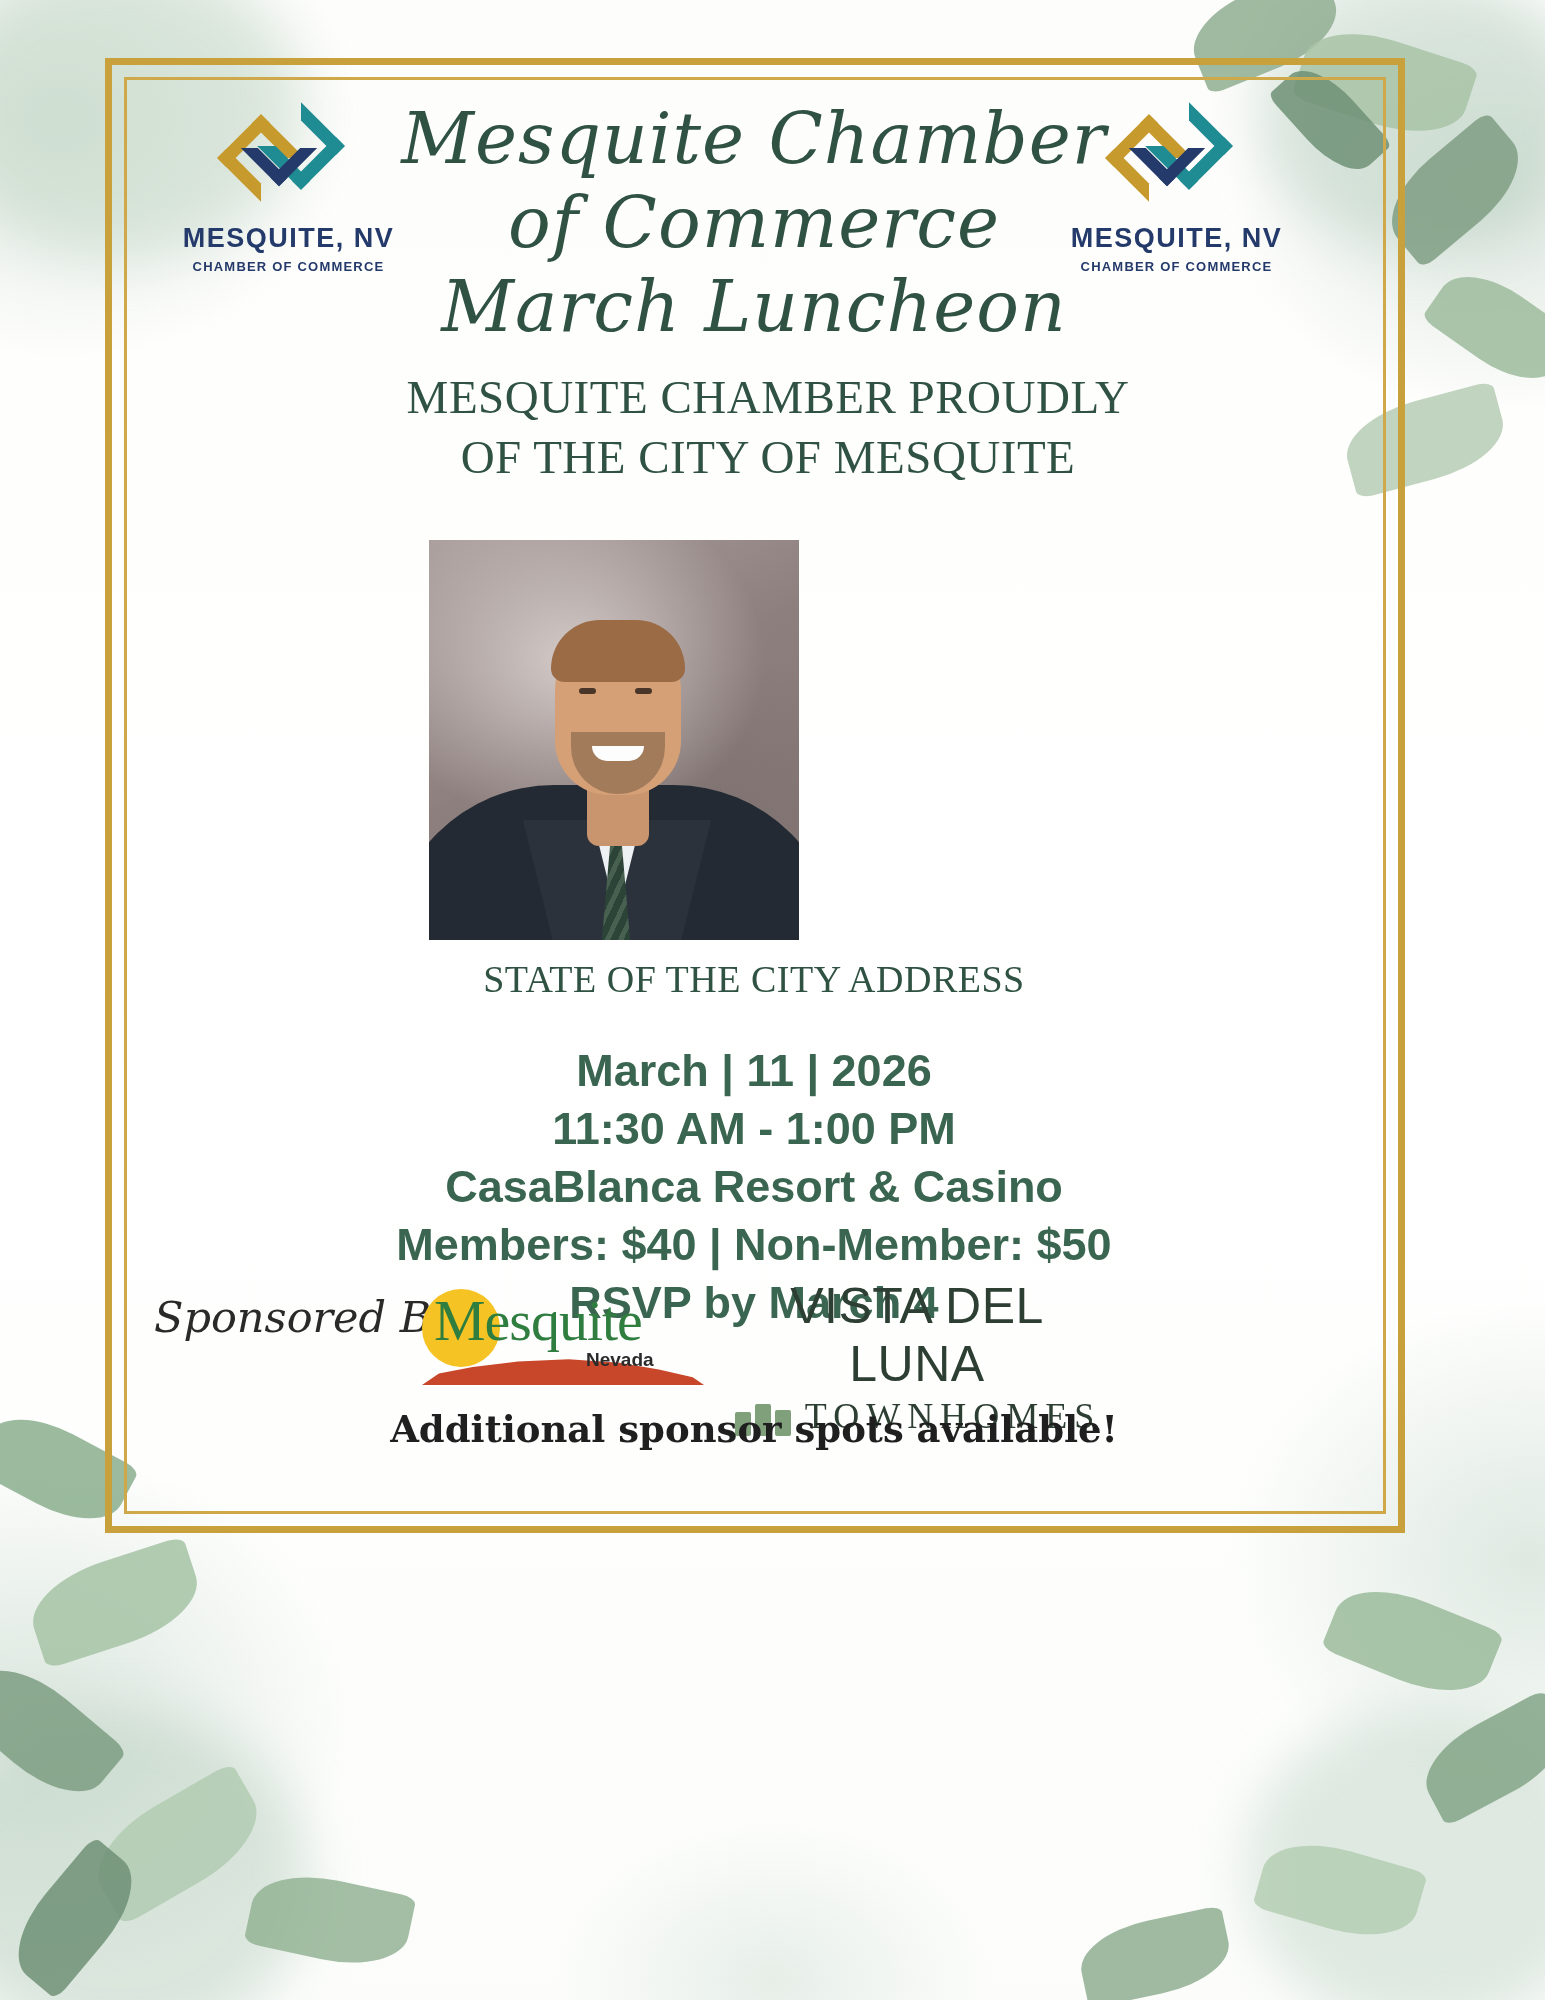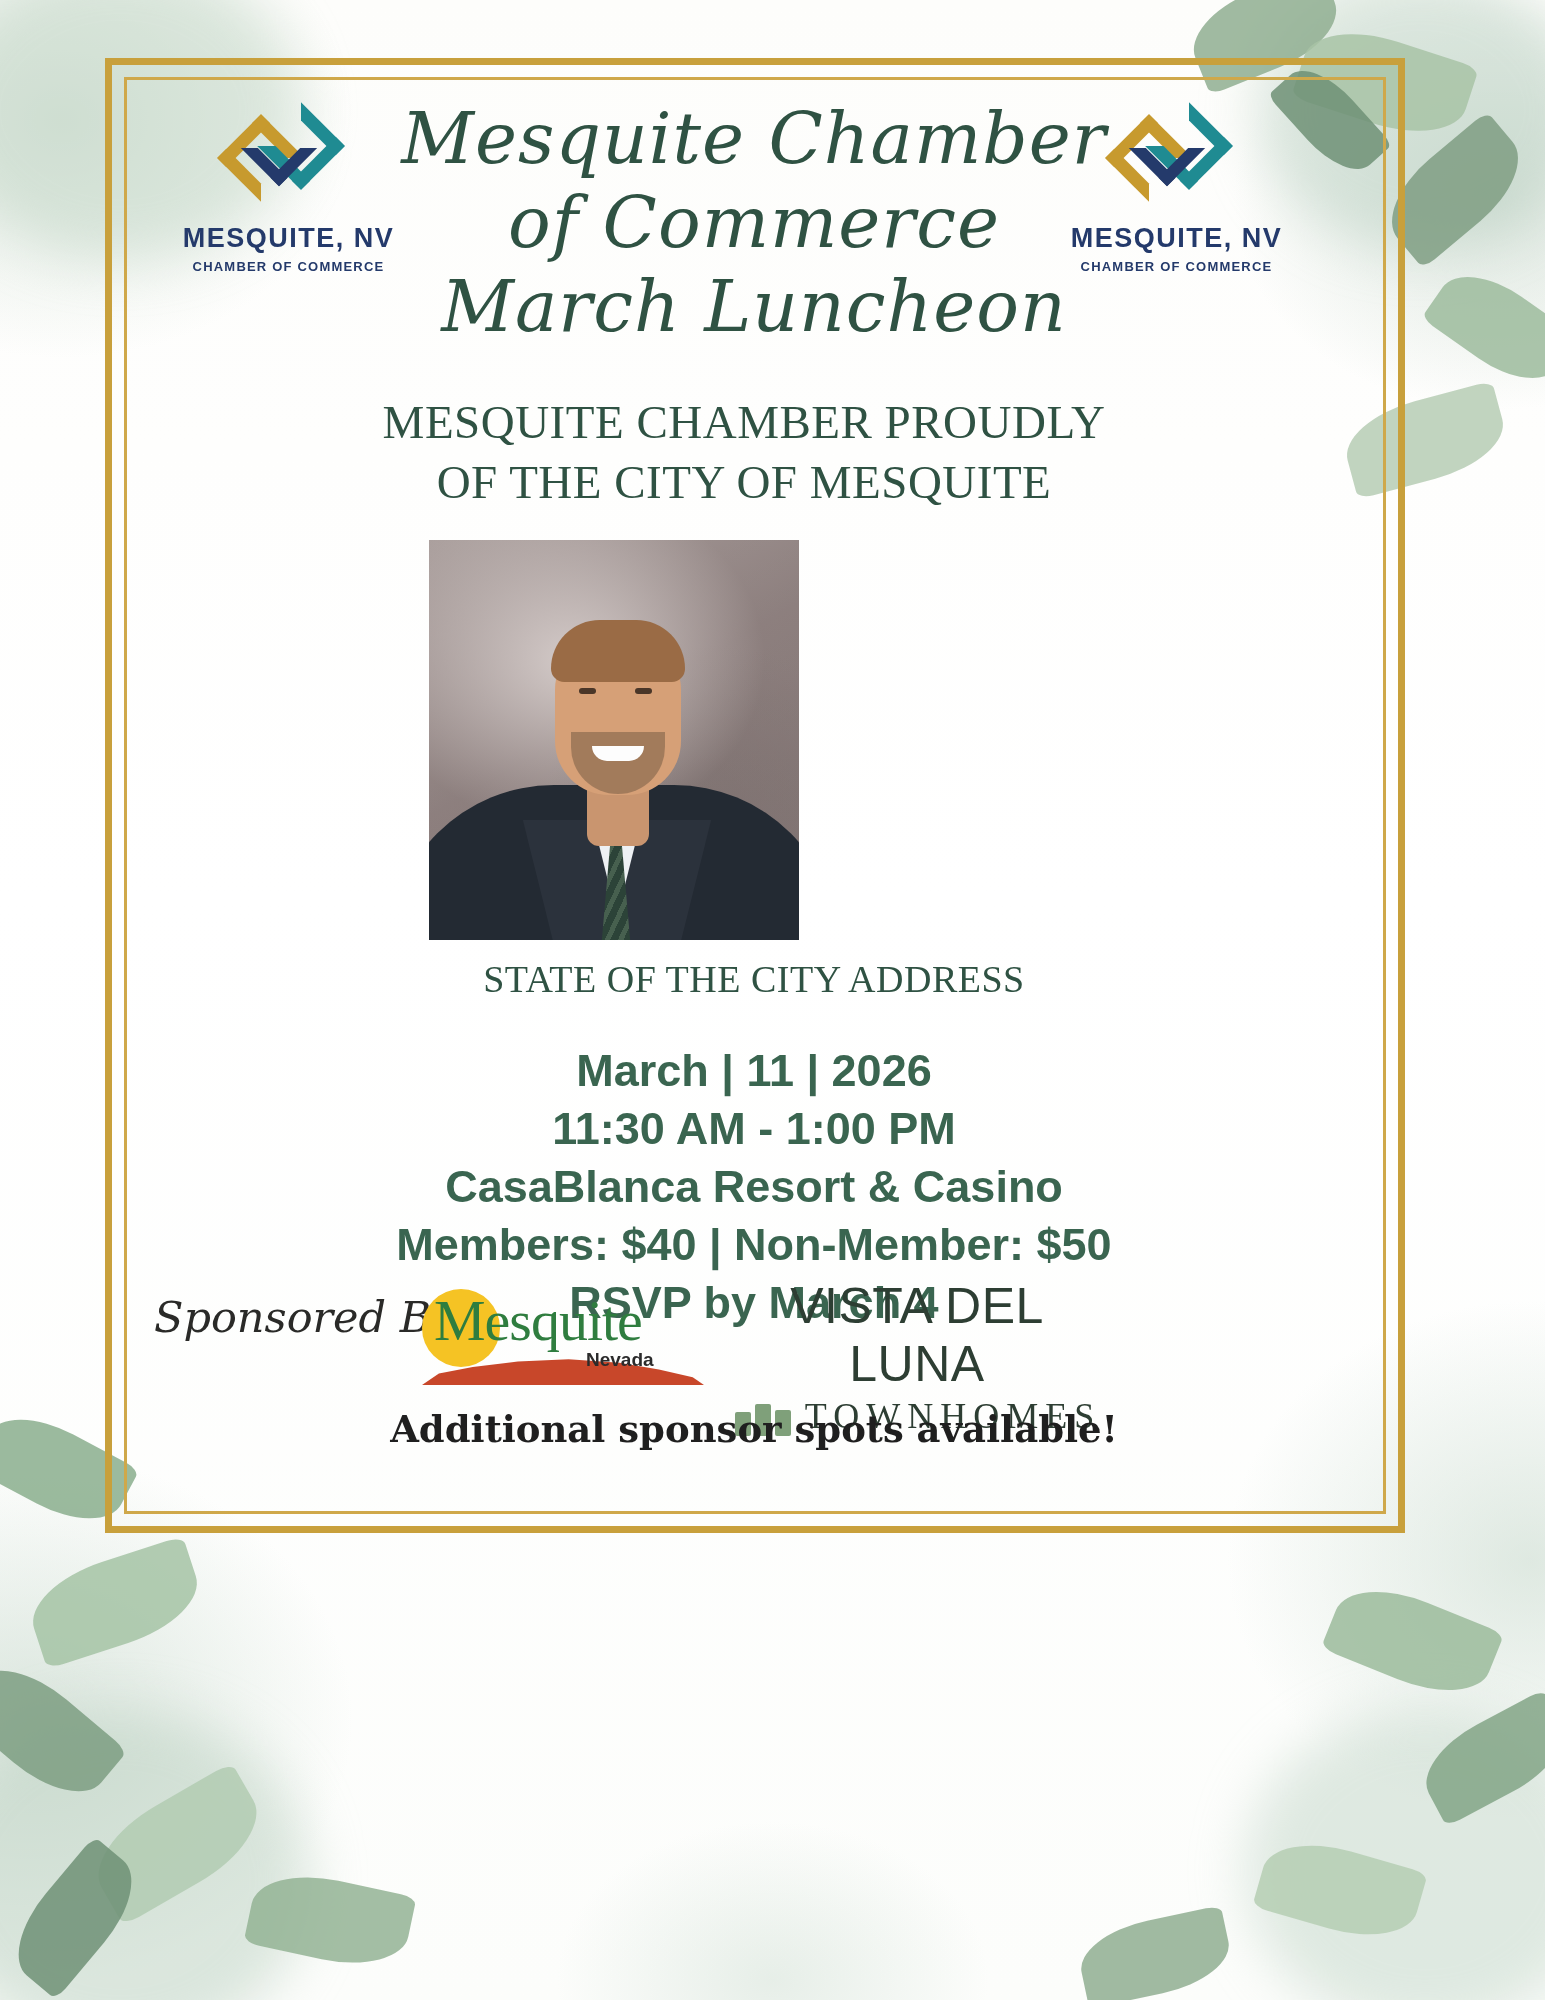--- a/index.html
+++ b/index.html
@@ -123,29 +123,28 @@
     line-height: 1.18;
     color: #2f5243;
     letter-spacing: 1px;
   }
   .script-title .l1 { display:block; }
   .script-title .l2 { display:block; }
   .script-title .l3 { display:block; }
 
   .welcome {
     position: absolute;
-    top: 290px; left: 60px;
+    top: 290px; left: 84px;
     width: 1120px;
     text-align: center;
     font-family: "Liberation Serif", serif;
     font-size: 47px;
     line-height: 1.28;
     color: #2f5243;
     letter-spacing: 0.5px;
-    margin-top: 25px;
   }
 
   
   .portrait {
     position: absolute;
     top: 463px; left: 305px;
     width: 370px; height: 400px;
     overflow: hidden;
     background: linear-gradient(150deg, #b3a8a6 0%, #8d7f7e 45%, #7d706f 100%);
   }

